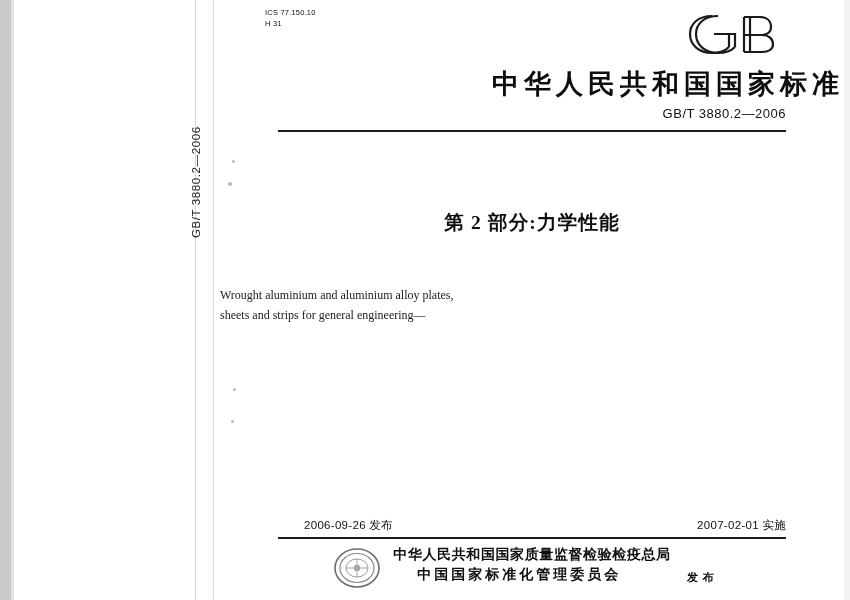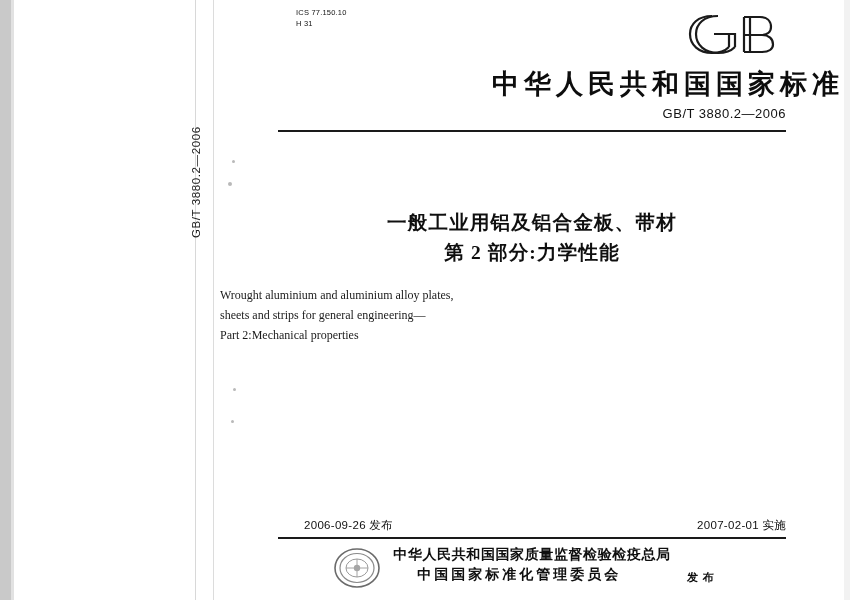--- a/index.html
+++ b/index.html
@@ -80,21 +80,21 @@
   
   .cover {
     position: absolute;
     left: 220px;
     top: 0;
     width: 624px;
     height: 600px;
   }
   .ics-block {
     position: absolute;
-    left: 76px;
+    left: 45px;
     top: 8px;
     font-family: "Liberation Sans", sans-serif;
     font-size: 7.5px;
     color: #111;
     line-height: 1.45;
     letter-spacing: 0.2px;
   }
   .gb-logo {
     position: absolute;
     right: 58px;
@@ -285,28 +285,26 @@
       </svg>
     </div>
 
     <div class="national-title">中华人民共和国国家标准</div>
 
     <div class="std-number">GB/T 3880.2—2006</div>
 
     <div class="rule-top"></div>
 
     <div class="title-cn">
-      <div>一般工业用铝及铝合金板、带材</div>
       <div>第 2 部分:力学性能</div>
     </div>
 
     <div class="title-en">
       <div>Wrought aluminium and aluminium alloy plates,</div>
       <div>sheets and strips for general engineering—</div>
-      <div>Part 2:Mechanical properties</div>
     </div>
 
     <div class="dates">
       <div class="date-left">2006-09-26 发布</div>
       <div class="date-right">2007-02-01 实施</div>
     </div>
 
     <div class="rule-bottom"></div>
 
     <div class="issuer">

